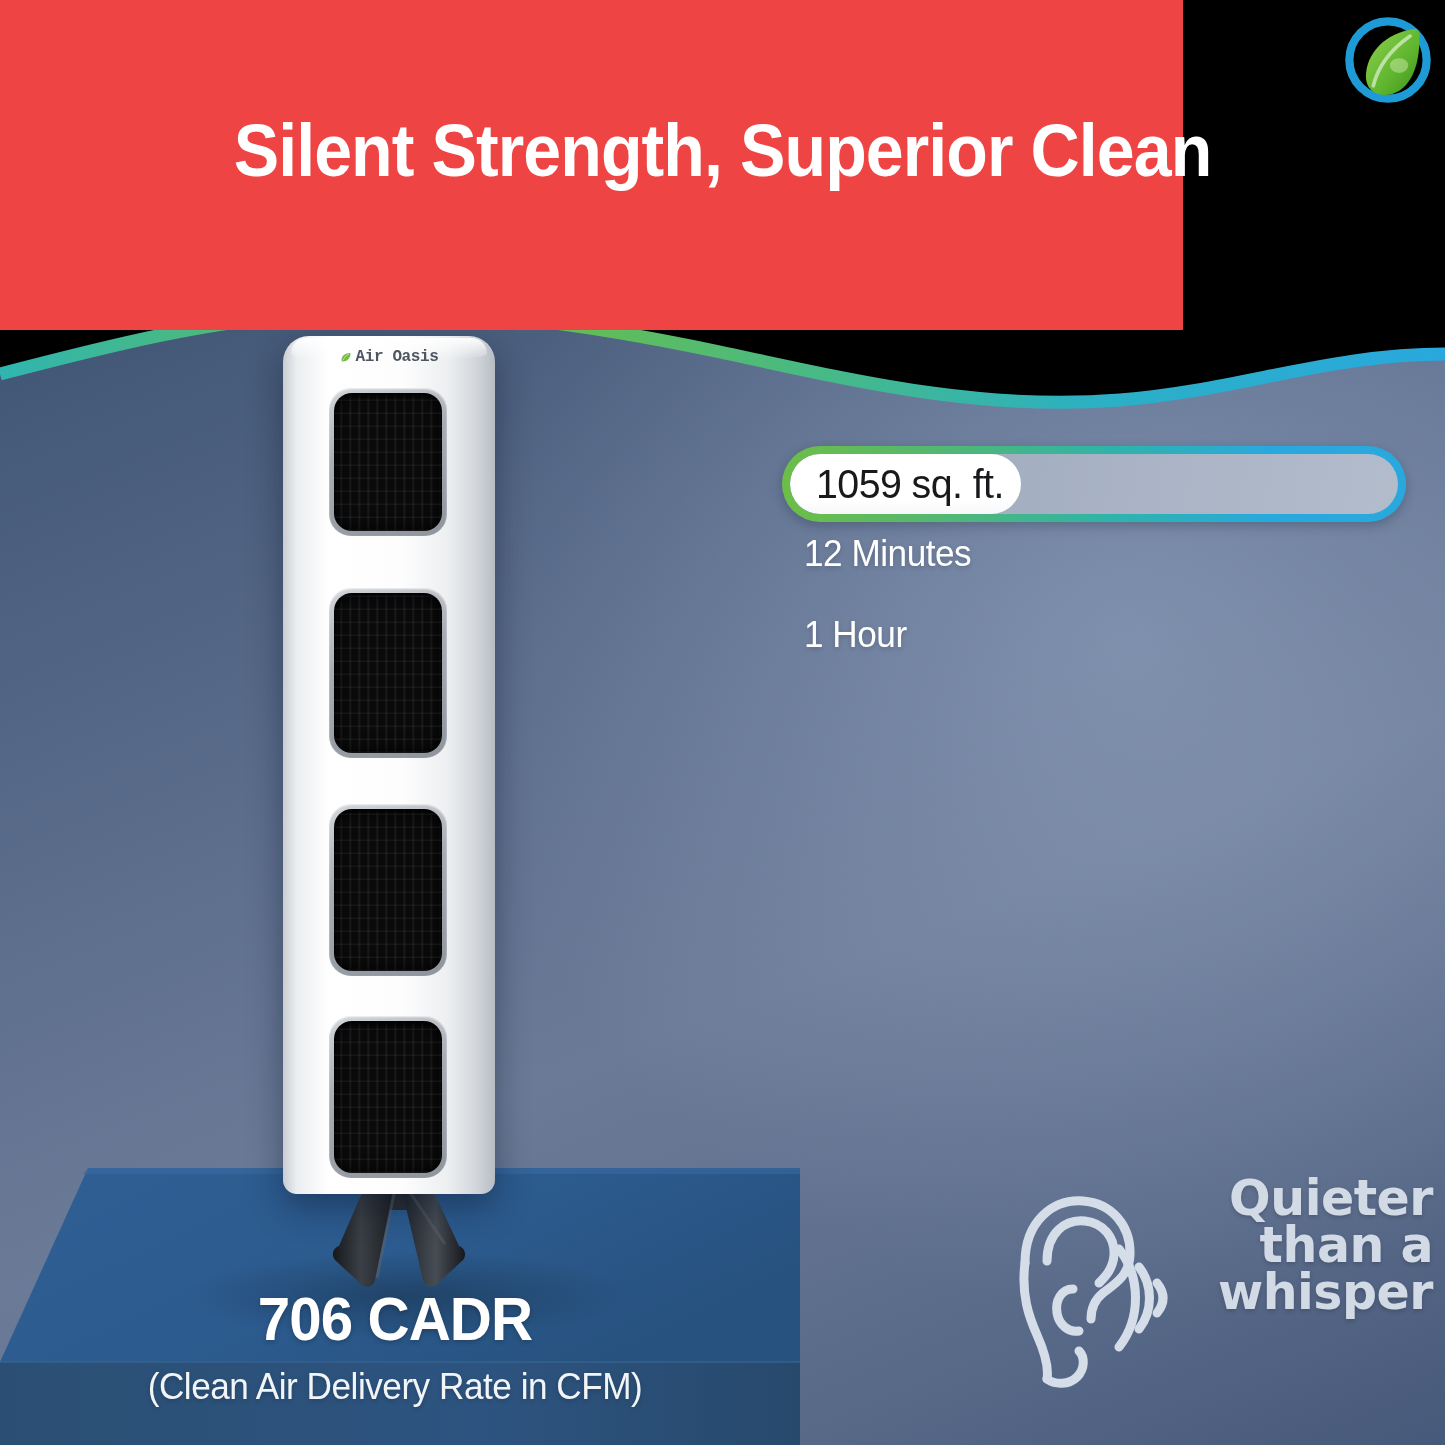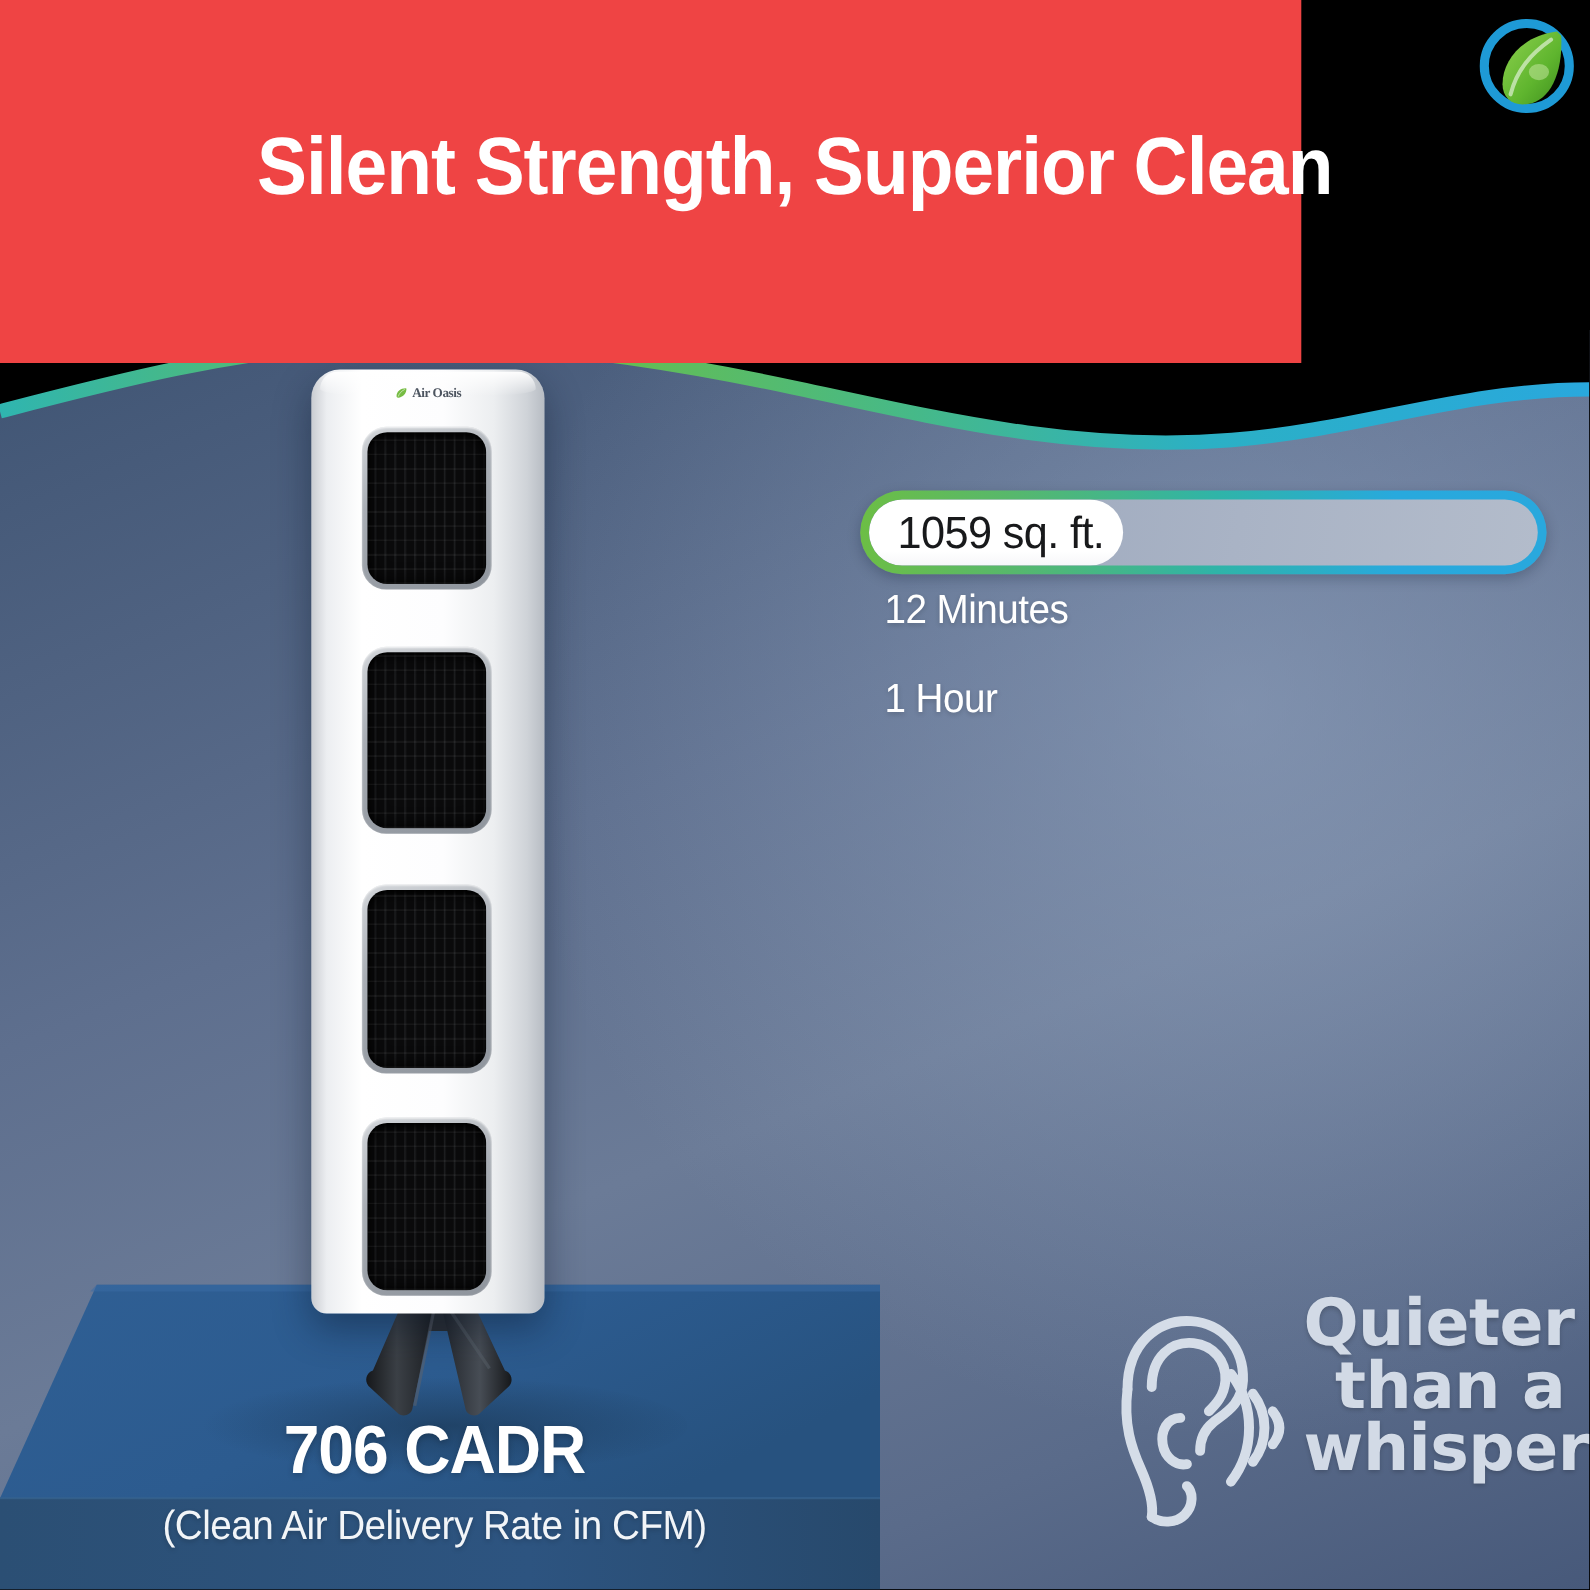--- a/index.html
+++ b/index.html
@@ -66,22 +66,22 @@
     position:absolute; left:8px; top:2px; width:196px; height:22px;
     border-radius:22px 22px 40% 40%;
     background:linear-gradient(180deg,rgba(255,255,255,.95),rgba(255,255,255,0));
   }
   .logo-strip{
     position:absolute; left:0; top:8px; width:212px; height:26px;
     display:flex; align-items:center; justify-content:center; gap:4px;
   }
   .logo-leaf{ width:12px; height:12px; }
   .logo-word{
-    font-size:12px; font-weight:bold; color:#4d5560;
-    letter-spacing:-.4px; font-family:Liberation Serif, serif;
+    font-size:16px; font-weight:bold; color:#4d5560;
+    letter-spacing:-.4px; font-family:Liberation Mono, monospace;
   }
   .vent{
     position:absolute; left:46px; width:118px;
     border-radius:22px;
     background:linear-gradient(160deg,#d3d6da,#a8adb4 40%,#8e949c);
     padding:5px;
     box-shadow:inset 0 1px 2px rgba(255,255,255,.8);
   }
   .vent-inner{
     width:100%; height:100%;
@@ -152,24 +152,24 @@
     text-shadow:0 2px 5px rgba(0,0,0,.18);
   }
 
   
   .quiet{
     position:absolute; z-index:7; left:995px; top:1175px;
     width:430px; height:235px;
   }
   .ear-icon{ position:absolute; left:0; top:10px; width:185px; height:210px; }
   .quiet-text{
-    position:absolute; left:190px; top:0; width:238px;
+    position:absolute; left:200px; top:0; width:238px;
     text-align:right;
     color:#d2dae6;
-    font-size:59px; font-weight:bold; line-height:.96;
+    font-size:49px; font-weight:bold; line-height:.96;
     letter-spacing:-.5px;
     font-family:"DejaVu Sans", sans-serif;
     text-shadow:0 2px 4px rgba(0,0,0,.18);
   }
   .quiet-db{
     position:absolute; left:192px; top:152px; width:238px;
     text-align:right;
     color:#c3cdda;
     font-size:37px; font-weight:normal;
     font-family:"DejaVu Sans", sans-serif;

